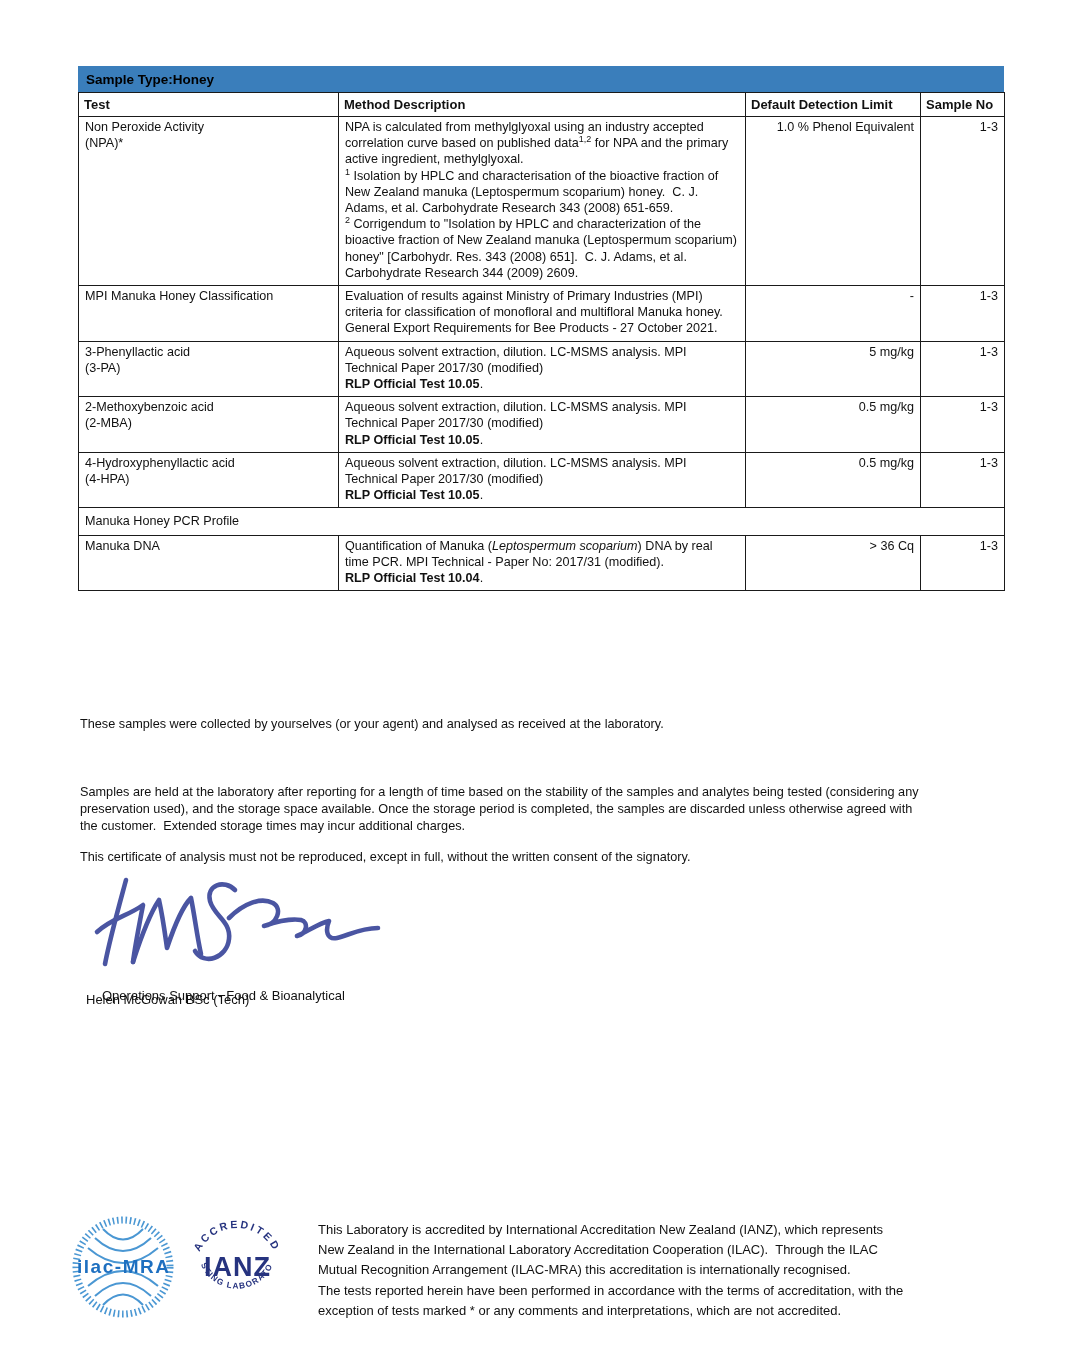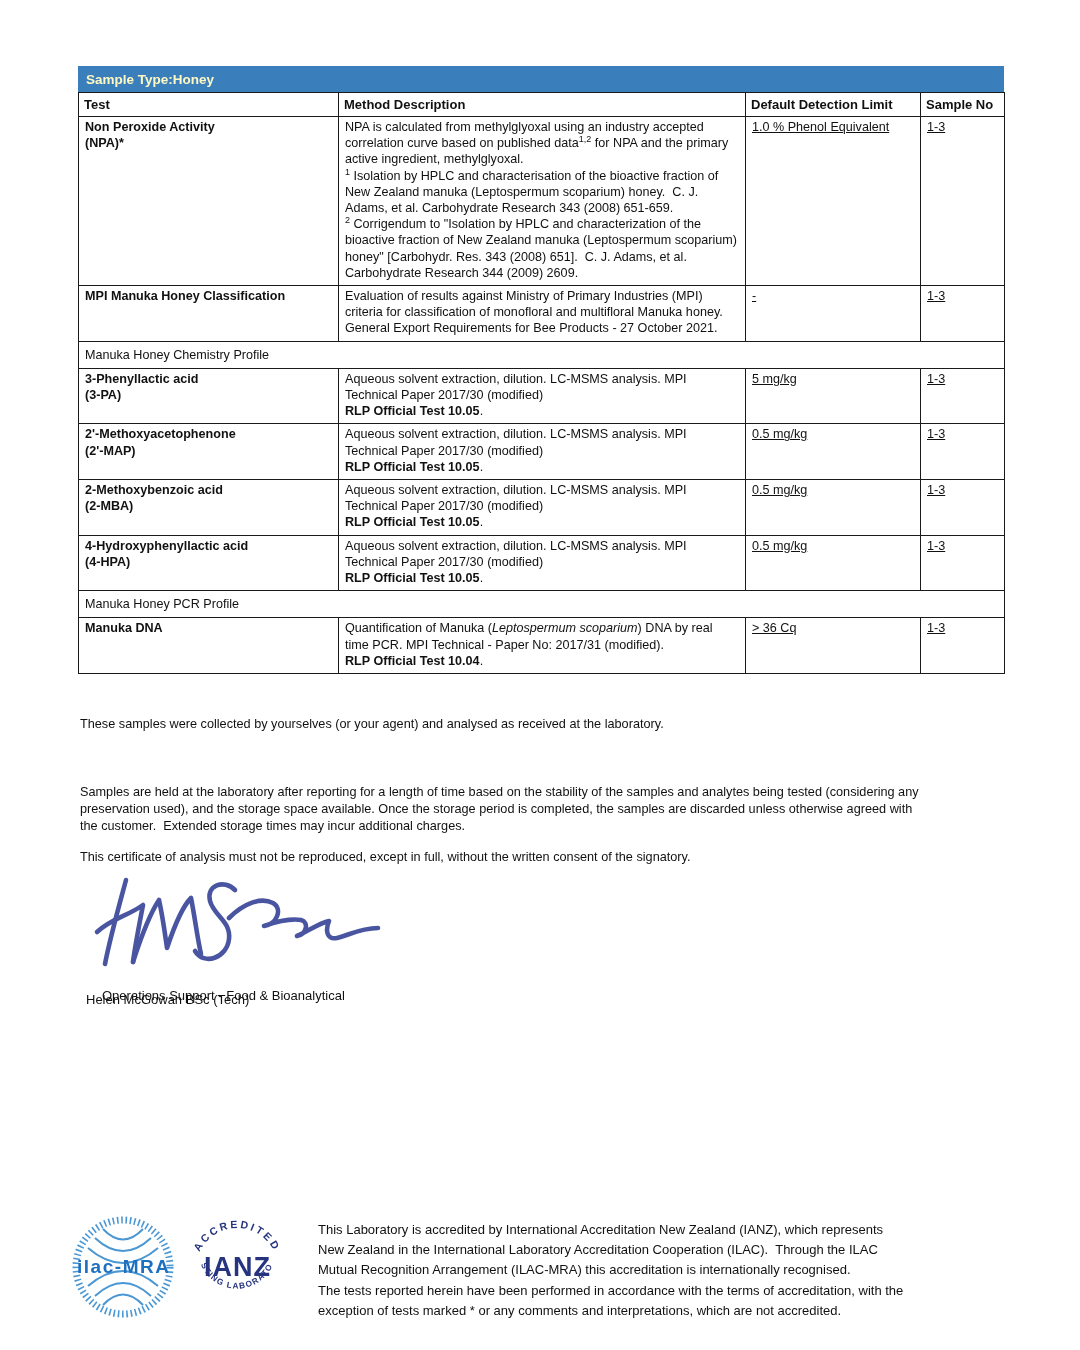--- a/index.html
+++ b/index.html
@@ -1,32 +1,32 @@
 <!DOCTYPE html>
 <html><head>
 <meta charset="utf-8">
 <style>
   html,body{margin:0;padding:0;background:#e8e8e8;}
   .page{position:relative;width:1080px;height:1350px;background:#ffffff;margin:0 auto;
         font-family:"Liberation Sans","DejaVu Sans",sans-serif;color:#111;overflow:hidden;}
 
   
   .sample-bar{position:absolute;left:78px;top:66px;width:926px;height:26px;background:#3a7ebb;
-              color:#fef9c3;font-weight:bold;font-size:13.5px;display:flex;align-items:center;
+              color:#000000;font-weight:bold;font-size:13.5px;display:flex;align-items:center;
               box-sizing:border-box;padding-left:8px;}
   .sample-bar .sample-value{}
 
   
   table.tests{position:absolute;left:78px;top:92px;width:926px;border-collapse:collapse;table-layout:fixed;}
   table.tests th,table.tests td{border:1px solid #1a1a1a;box-sizing:border-box;}
   table.tests thead th{font-size:13px;font-weight:bold;text-align:left;padding:3px 5px;height:24px;}
   table.tests td{font-size:12.6px;vertical-align:top;padding:2px 6px 4px;line-height:16.2px;}
-  .cell-test{white-space:pre-wrap;font-weight:bold;}
+  .cell-test{white-space:pre-wrap;}
   .cell-method{white-space:pre-wrap;}
-  .cell-limit,.cell-sample{text-align:left;text-decoration:underline;}
+  .cell-limit,.cell-sample{text-align:right;}
   .section-cell{padding:5px 6px 5px !important;font-size:12.6px;}
   table.tests sup{font-size:9px;line-height:0;}
 
   
   .note{position:absolute;left:80px;width:928px;font-size:12.7px;line-height:17px;white-space:pre-wrap;margin:0;}
   .note-1{top:716px;}
   .note-2{top:750px;}
   .note-3{top:784px;}
   .note-4{top:849px;}
 
@@ -76,36 +76,25 @@
           <td class="cell-limit">1.0 % Phenol Equivalent</td>
           <td class="cell-sample">1-3</td>
         </tr>
         <tr>
           <td class="cell-test">MPI Manuka Honey Classification</td>
           <td class="cell-method"><span>Evaluation of results against Ministry of Primary Industries (MPI) criteria for classification of monofloral and multifloral Manuka honey. General Export Requirements for Bee Products - 27 October 2021.</span></td>
           <td class="cell-limit">-</td>
           <td class="cell-sample">1-3</td>
         </tr>
         <tr>
-          <td colspan="4" class="section-cell">Manuka Honey Chemistry Profile</td>
-        </tr>
-        <tr>
           <td class="cell-test">3-Phenyllactic acid
 (3-PA)</td>
           <td class="cell-method"><span>Aqueous solvent extraction, dilution. LC-MSMS analysis. MPI Technical Paper 2017/30 (modified)
 </span><b>RLP Official Test 10.05</b><span>.</span></td>
           <td class="cell-limit">5 mg/kg</td>
-          <td class="cell-sample">1-3</td>
-        </tr>
-        <tr>
-          <td class="cell-test">2'-Methoxyacetophenone
-(2'-MAP)</td>
-          <td class="cell-method"><span>Aqueous solvent extraction, dilution. LC-MSMS analysis. MPI Technical Paper 2017/30 (modified)
-</span><b>RLP Official Test 10.05</b><span>.</span></td>
-          <td class="cell-limit">0.5 mg/kg</td>
           <td class="cell-sample">1-3</td>
         </tr>
         <tr>
           <td class="cell-test">2-Methoxybenzoic acid
 (2-MBA)</td>
           <td class="cell-method"><span>Aqueous solvent extraction, dilution. LC-MSMS analysis. MPI Technical Paper 2017/30 (modified)
 </span><b>RLP Official Test 10.05</b><span>.</span></td>
           <td class="cell-limit">0.5 mg/kg</td>
           <td class="cell-sample">1-3</td>
         </tr>

